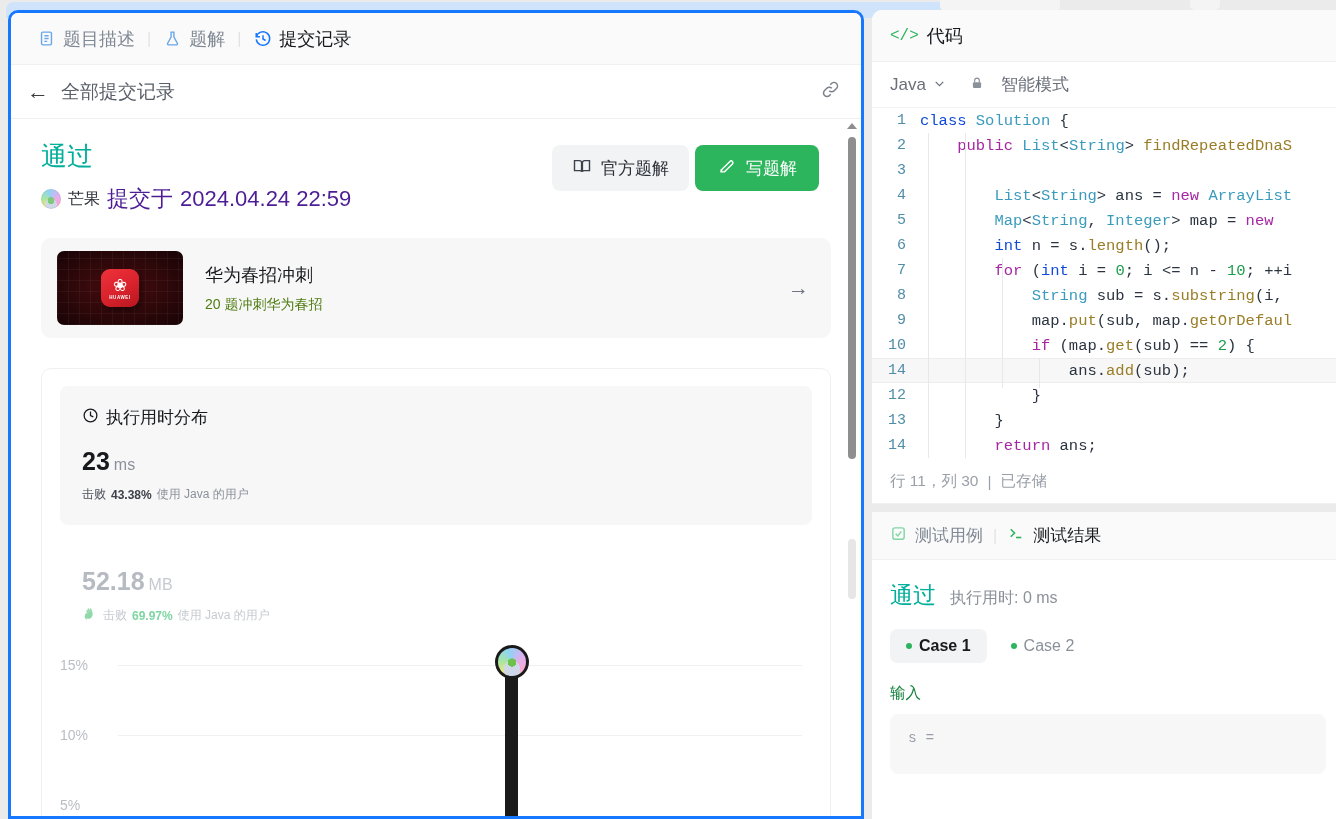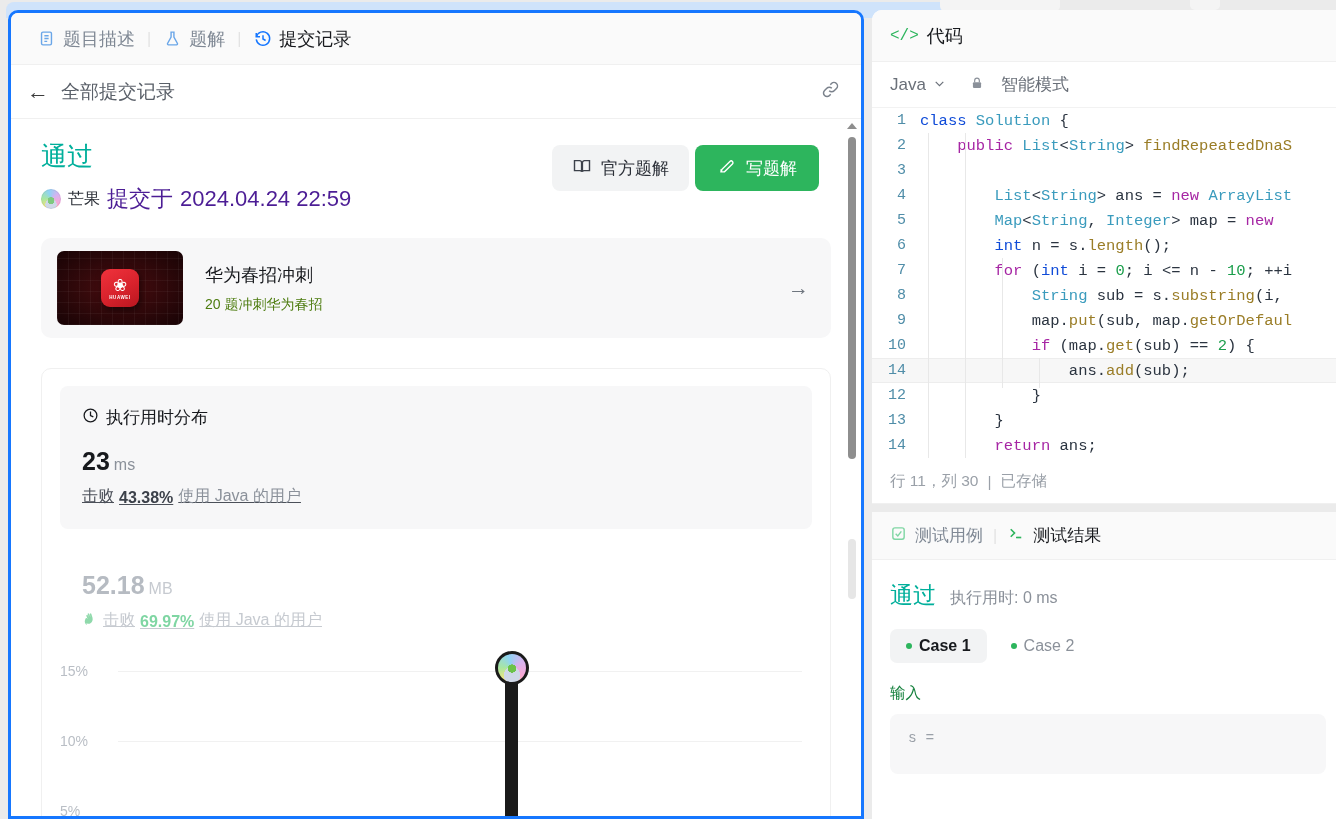--- a/index.html
+++ b/index.html
@@ -112,21 +112,21 @@
     margin-top: 30px; border: 1px solid #f0f0f0; border-radius: 10px;
     padding: 18px; padding-top: 17px;
   }
   .runtime-box { background: #f7f7f8; border-radius: 8px; padding: 20px 22px 22px 22px; }
   .box-head { display: flex; align-items: center; gap: 7px; font-size: 17px; color: #17191d; }
   .box-head.dim { color: #b6bbc2; }
   .big-val { margin-top: 18px; font-size: 25px; color: #17191d; font-weight: bold; }
   .big-val.dim { color: #b6bbc2; }
   .big-unit { font-size: 16px; color: #8b919a; font-weight: normal; margin-left: 4px; }
   .big-unit.dim { color: #c6cad0; }
-  .beat-line { margin-top: 10px; font-size: 16px; color: #4b5059; display:flex; align-items:flex-end; gap:5px;text-decoration:underline;}
+  .beat-line { margin-top: 10px; font-size: 12px; color: #4b5059; display:flex; align-items:center; gap:5px;}
   .beat-line.dim { color: #c6cad0; }
   .beat-pct { font-weight: bold; color: #3c414a; }
   .beat-pct.green { color: #7fd6a3; }
   .mem-box { padding: 24px 22px 0 22px; }
 
   
   .chart-wrap { position: relative; height: 190px; margin: 22px 10px 0 0; }
   .grid-row { position: absolute; left: 0; right: 0; height: 1px; background: #f1f1f1; }
   .grid-lbl { position: absolute; left: 0; font-size: 14px; color: #b9bec5; transform: translateY(-50%); }
   .bars { position: absolute; left: 60px; right: 0; bottom: 0; top: 0; }

